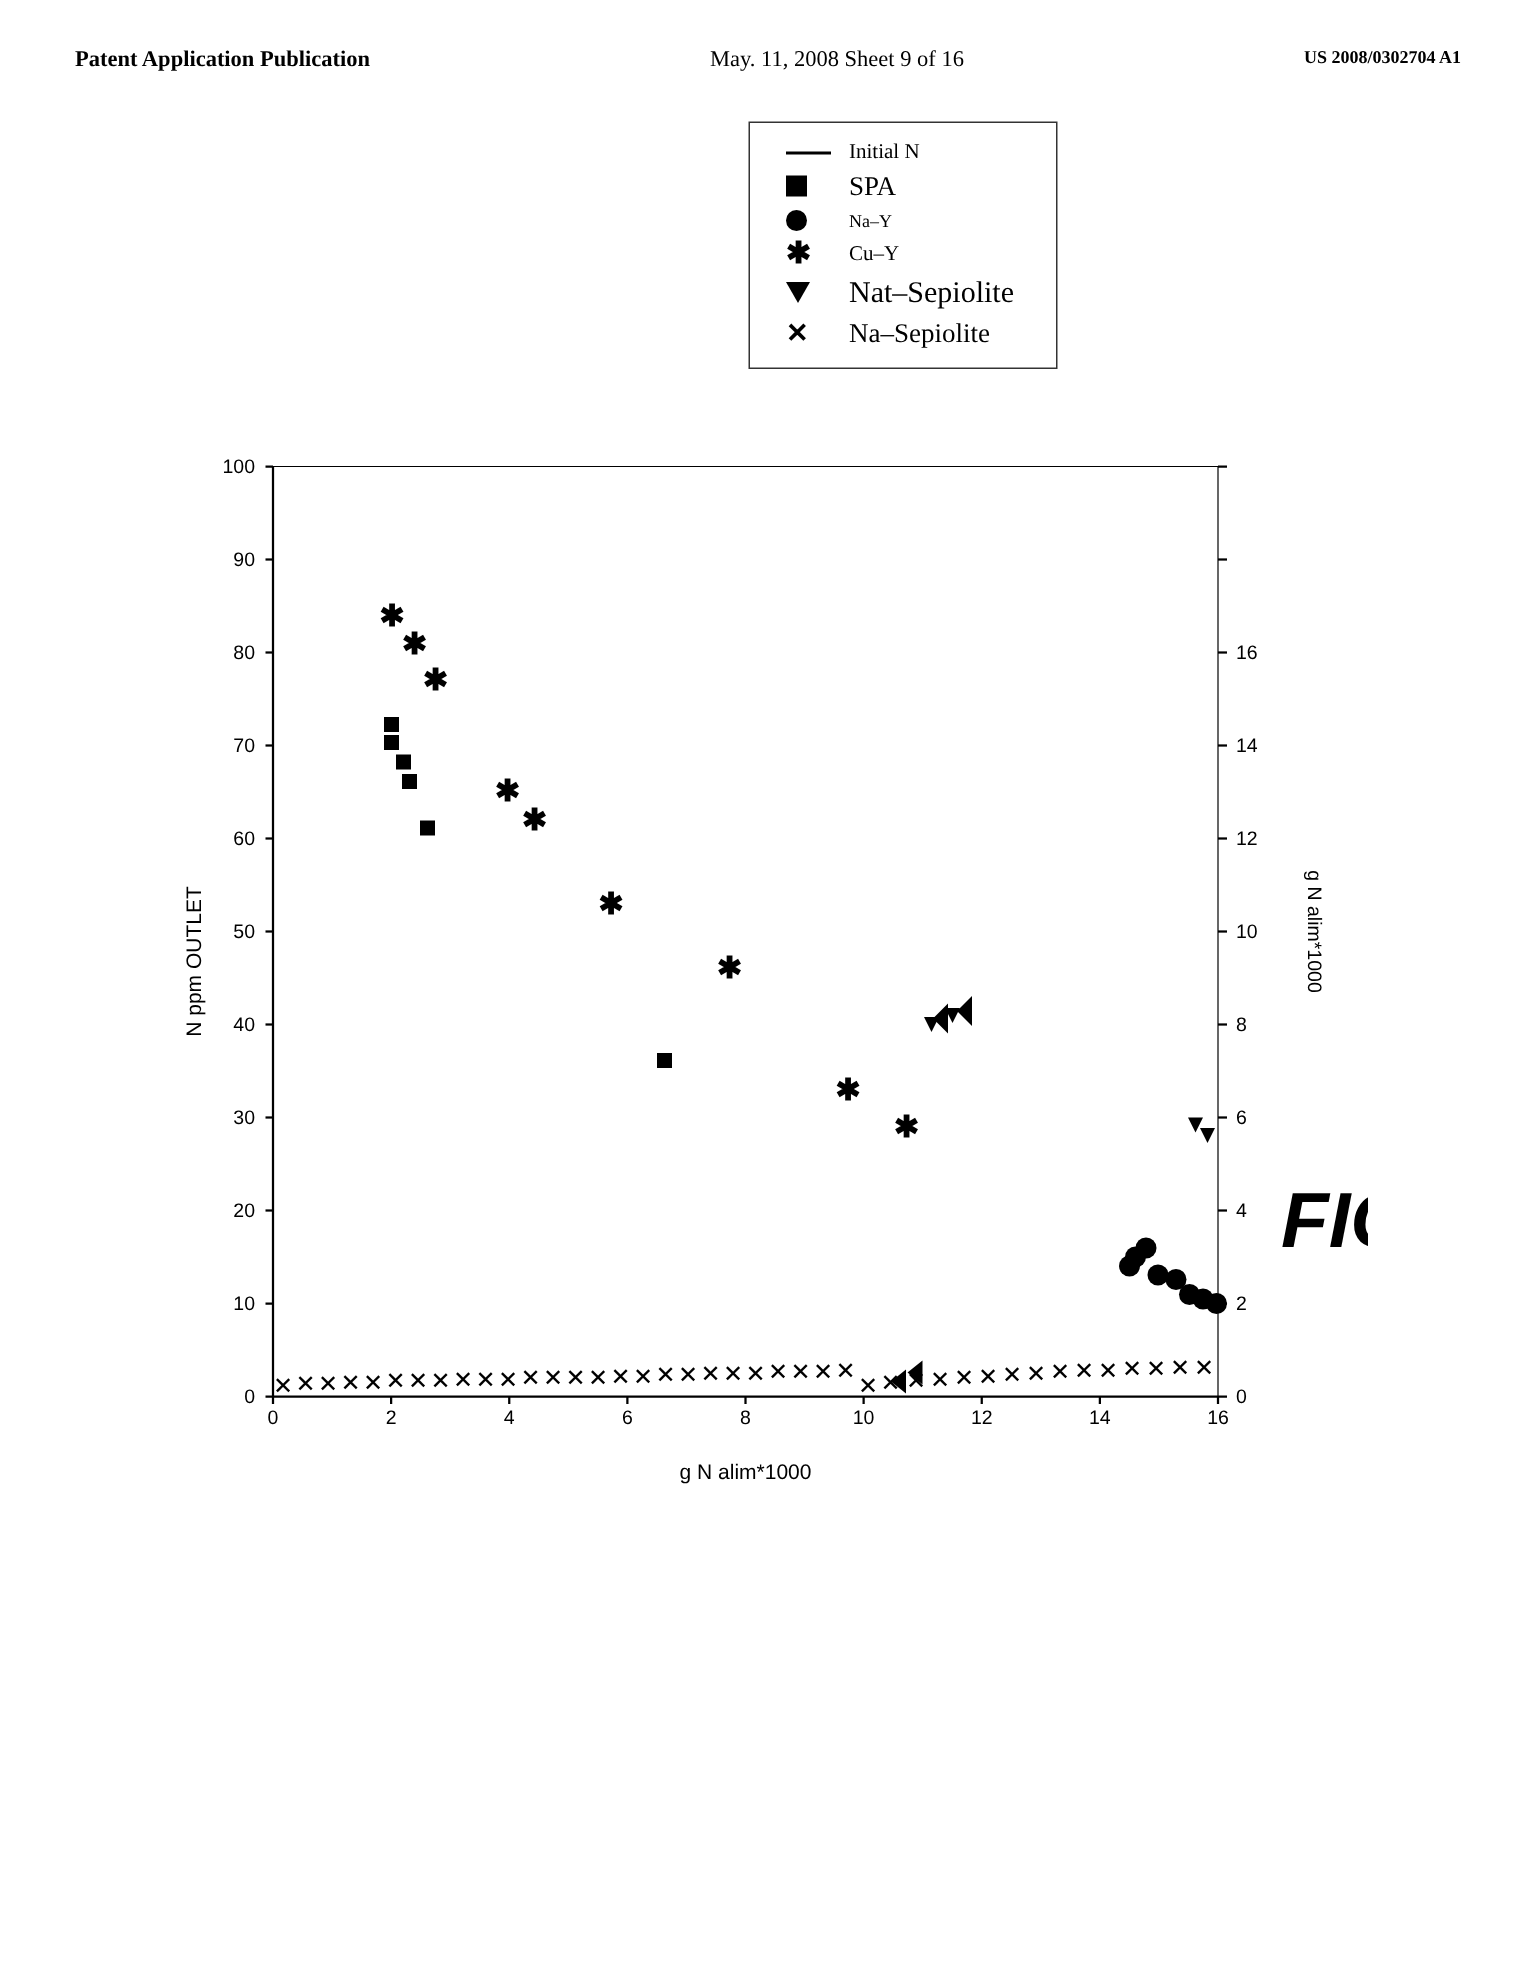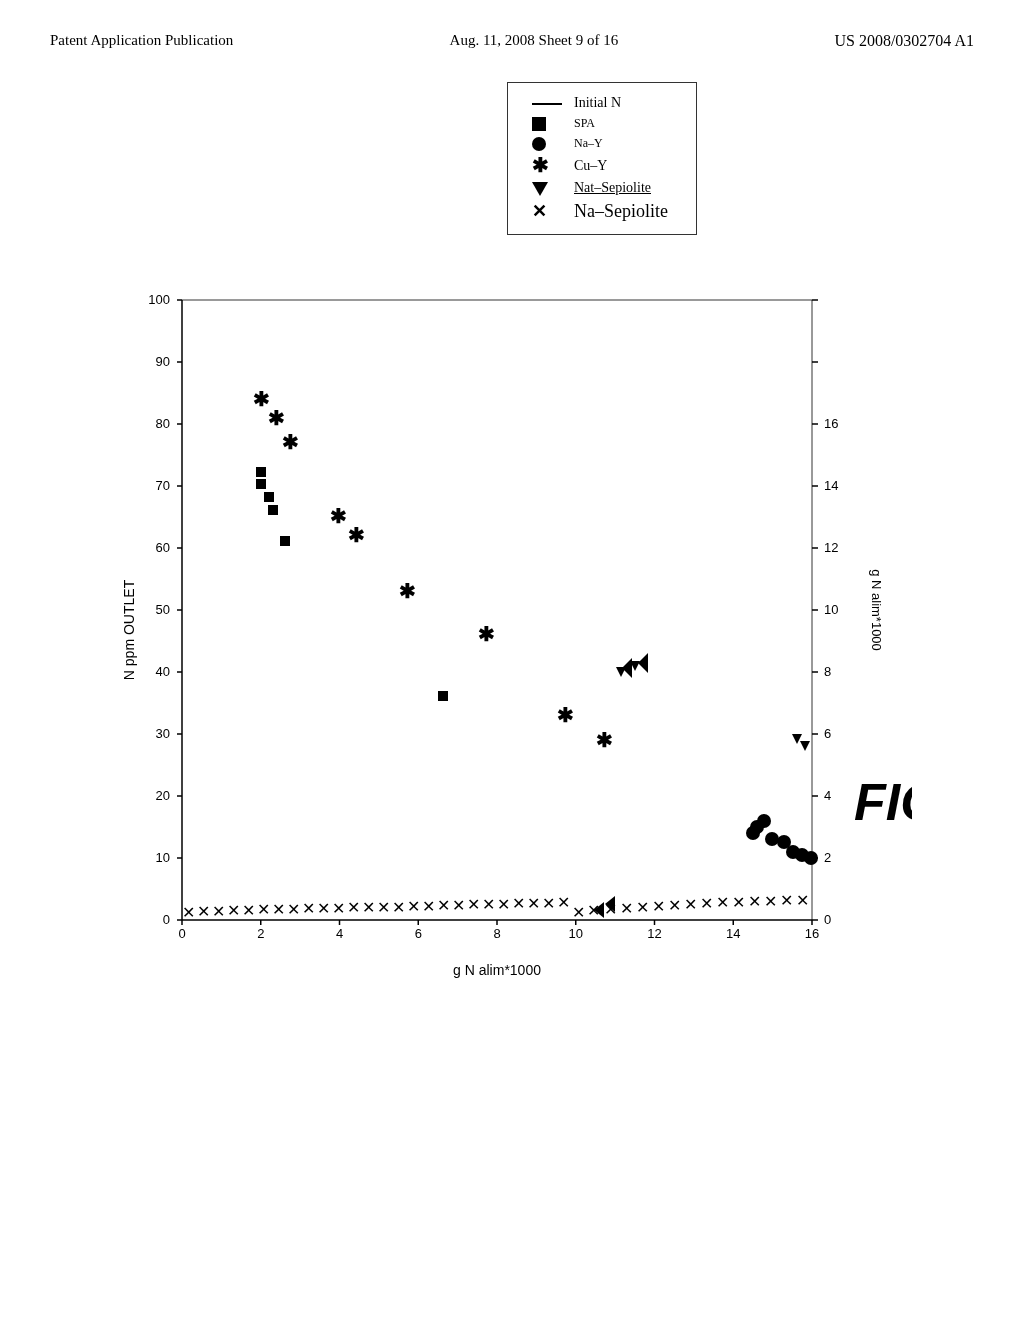--- a/index.html
+++ b/index.html
@@ -15,33 +15,33 @@
     .header {
       display: flex;
       justify-content: space-between;
       align-items: flex-start;
       padding: 30px 50px 10px 50px;
       border-bottom: none;
     }
 
     .header-left {
       font-size: 15px;
-      font-weight: normal;
+      font-weight: bold;
       line-height: 1.4;
     }
 
     .header-center {
       font-size: 15px;
       text-align: center;
       line-height: 1.4;
     }
 
     .header-right {
-      font-size: 16px;
-      font-weight: normal;
+      font-size: 12px;
+      font-weight: bold;
       line-height: 1.4;
     }
 
     .main-content {
       display: flex;
       flex-direction: column;
       align-items: center;
       padding: 20px 40px;
       position: relative;
     }
@@ -106,49 +106,49 @@
       position: absolute;
       top: 0;
       left: 0;
     }
   </style>
 </head>
 <body>
 
 <div class="header">
   <div class="header-left">Patent Application Publication</div>
-  <div class="header-center">Aug. 11, 2008  Sheet 9 of 16</div>
+  <div class="header-center">May. 11, 2008  Sheet 9 of 16</div>
   <div class="header-right">US 2008/0302704 A1</div>
 </div>
 
 <div class="main-content">
 
   <div style="display:flex; justify-content:center; margin-bottom: 15px; margin-left: 100px;">
     <div class="legend-box">
       <table class="legend-table">
         <tbody>
             <tr>
           <td><span style="display:inline-block; width:30px; height:2px; background:#000; vertical-align:middle;"></span></td>
           <td style="font-size:14px;">Initial N</td>
         </tr>
         <tr>
           <td><span class="legend-square-black"></span></td>
-          <td style="font-size:12px;">SPA</td>
+          <td style="font-size:18px;">SPA</td>
         </tr>
         <tr>
           <td><span class="legend-circle-black"></span></td>
           <td style="font-size:12px;">Na–Y</td>
         </tr>
         <tr>
           <td><span style="font-size:20px; font-weight:bold; line-height:1;">✱</span></td>
           <td style="font-size:14px;margin-top:17px;">Cu–Y</td>
         </tr>
         <tr>
           <td><span class="legend-triangle"></span></td>
-          <td style="font-size:14px;text-decoration:underline;">Nat–Sepiolite</td>
+          <td style="font-size:20px;">Nat–Sepiolite</td>
         </tr>
         <tr>
           <td><span style="font-size:18px; font-weight:bold;">✕</span></td>
           <td style="font-size:18px;">Na–Sepiolite</td>
         </tr>
       </tbody>
         </table>
     </div>
   </div>
 

